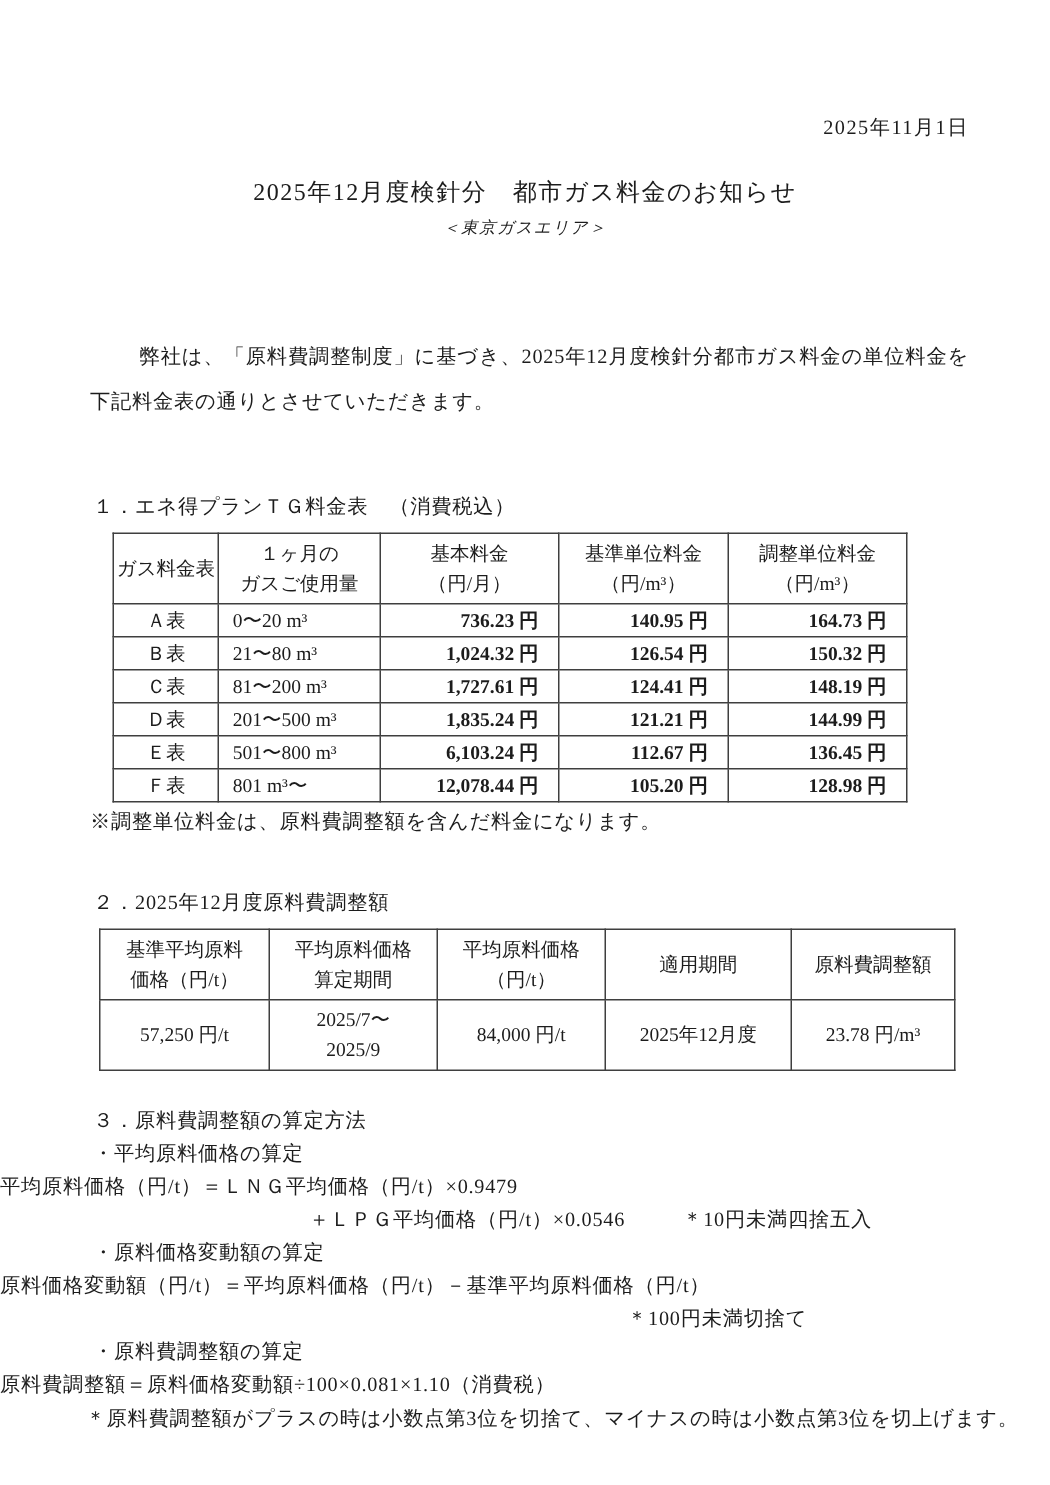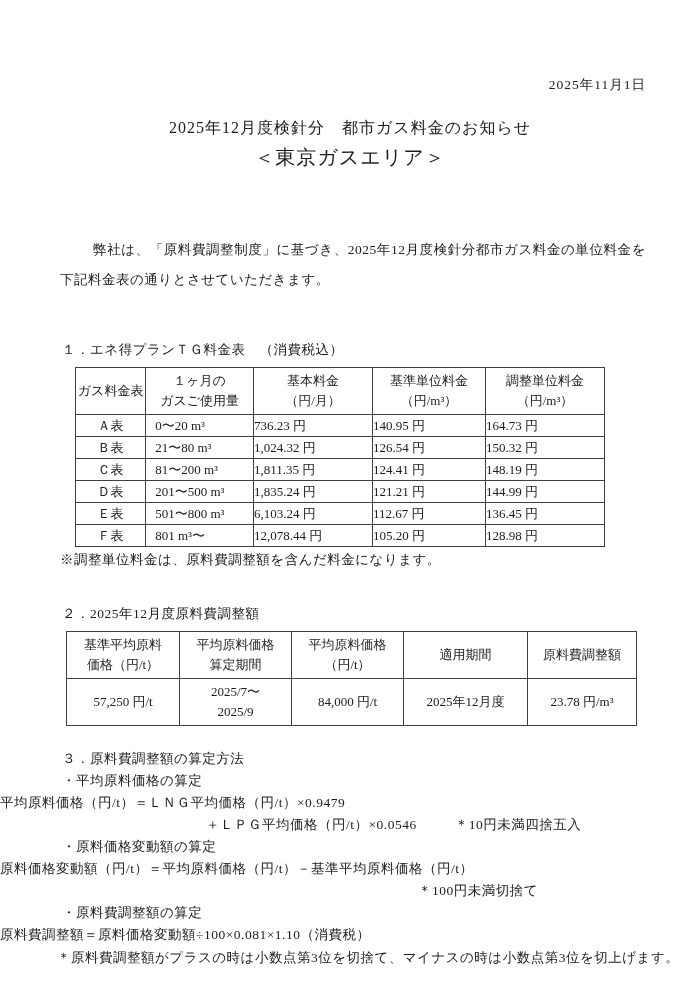--- a/index.html
+++ b/index.html
@@ -23,22 +23,23 @@
   .title {
     margin: 24px 0 0 0;
     text-align: center;
     font-size: 16px;
     font-weight: 500;
     letter-spacing: 1px;
   }
   .subtitle {
     margin-top: 5px;
     text-align: center;
-    font-size: 20px;
+    font-size: 11px;
     letter-spacing: 1px;
+    font-style: italic;
   }
   .company {
     margin-top: 10px;
     padding-right: 54px;
     text-align: right;
     letter-spacing: 0.5px;
   }
   .intro {
     margin: 64px 54px 0 60px;
     line-height: 30px;
@@ -71,21 +72,21 @@
   }
   .t1 col:nth-child(1) { width: 69px; }
   .t1 col:nth-child(2) { width: 106px; }
   .t1 col:nth-child(3) { width: 117px; }
   .t1 col:nth-child(4) { width: 111px; }
   .t1 col:nth-child(5) { width: 117px; }
   .t1 th { height: 46px; text-align: center; vertical-align: middle; }
   .t1 td { height: 21px; vertical-align: middle; }
   .t1 td.c0 { text-align: center; }
   .t1 td.c1 { text-align: left; padding-left: 9px; }
-  .t1 td.num { padding-right: 13px; }
+  .t1 td.num { text-align: right; padding-right: 13px; font-weight: bold; }
   .footnote {
     margin: 4px 0 0 60px;
     letter-spacing: 0.5px;
   }
   .t2 {
     margin: 8px 0 0 66px;
     width: 570px;
     border-radius: 30px;
   }
   .t2 col:nth-child(1) { width: 113px; }
@@ -151,21 +152,21 @@
       <tr>
         <td class="c0">Ｂ表</td>
         <td class="c1">21〜80 m³</td>
         <td class="num">1,024.32 円</td>
         <td class="num">126.54 円</td>
         <td class="num">150.32 円</td>
       </tr>
       <tr>
         <td class="c0">Ｃ表</td>
         <td class="c1">81〜200 m³</td>
-        <td class="num">1,811.35 円</td>
+        <td class="num">1,727.61 円</td>
         <td class="num">124.41 円</td>
         <td class="num">148.19 円</td>
       </tr>
       <tr>
         <td class="c0">Ｄ表</td>
         <td class="c1">201〜500 m³</td>
         <td class="num">1,835.24 円</td>
         <td class="num">121.21 円</td>
         <td class="num">144.99 円</td>
       </tr>

